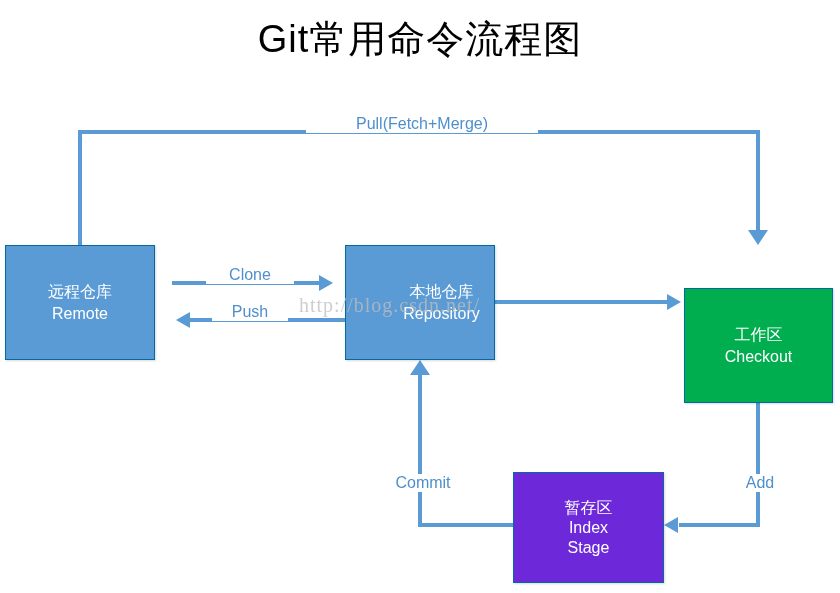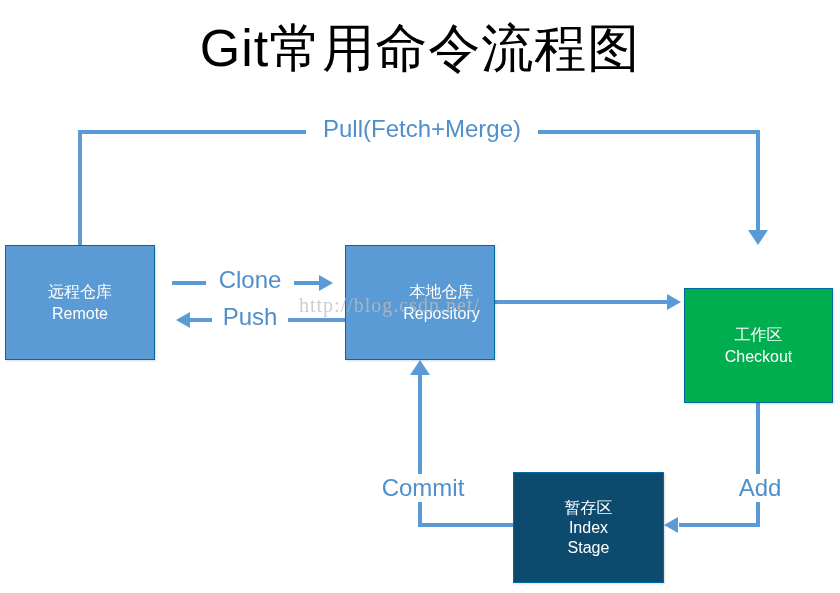--- a/index.html
+++ b/index.html
@@ -14,21 +14,21 @@
     background: #ffffff;
     font-family: "Liberation Sans", sans-serif;
     overflow: hidden;
   }
   .title {
     position: absolute;
     left: 0;
     top: 14px;
     width: 840px;
     text-align: center;
-    font-size: 52px;
+    font-size: 38px;
     font-weight: 500;
     color: #000000;
     letter-spacing: 1px;
   }
   
   .node {
     position: absolute;
     display: flex;
     flex-direction: column;
     align-items: center;
@@ -37,21 +37,21 @@
     font-size: 16px;
     line-height: 1.35;
     text-align: center;
     border: 1px solid #0369a1;
     box-shadow: 1px 1px 2px rgba(0,0,0,0.15);
     z-index: 2;
     box-sizing: border-box;
   }
   .node-blue  { background: #5B9BD5; }
   .node-green { background: #00AD4F; }
-  .node-red   { background: #0c4a6e; }
+  .node-red   { background: #6d28d9; }
   #node-remote     { left: 5px;   top: 245px; width: 150px; height: 115px; }
   #node-repository { left: 345px; top: 245px; width: 150px; height: 115px; padding-left: 43px; }
   #node-workspace  { left: 684px; top: 245px; width: 149px; height: 115px; margin-top: 43px; }
   #node-index      { left: 513px; top: 472px; width: 151px; height: 111px; line-height: 1.25; }
   
   .line {
     position: absolute;
     background: #5B9BD5;
     z-index: 1;
   }
@@ -80,21 +80,21 @@
   #clone-arrow    { left: 319px; top: 275px; }
   #push-arrow     { left: 176px; top: 312px; }
   #checkout-arrow { left: 667px; top: 294px; }
   #commit-arrow   { left: 410px; top: 360px; }
   #add-arrow      { left: 664px; top: 517px; }
   
   .edge-label {
     position: absolute;
     background: #ffffff;
     color: #4E8FCC;
-    font-size: 24px;
+    font-size: 16px;
     text-align: center;
     z-index: 3;
     padding: 0 2px;
     white-space: nowrap;
   }
   #pull-label     { left: 306px; top: 115px; width: 228px; }
   #clone-label    { left: 206px; top: 266px; width: 84px; }
   #push-label     { left: 212px; top: 303px; width: 72px; }
   #checkout-label { left: 527px; top: 285px; width: 122px; }
   #commit-label   { left: 372px; top: 474px; width: 98px; }

